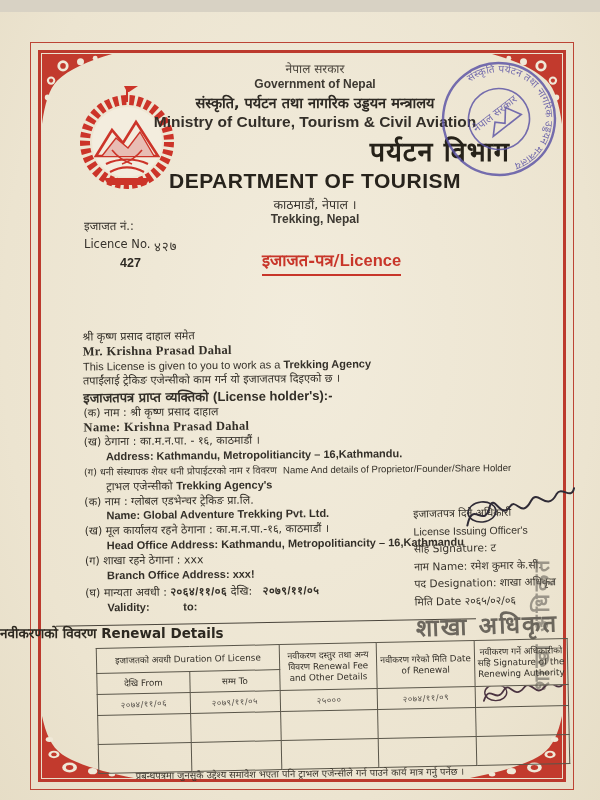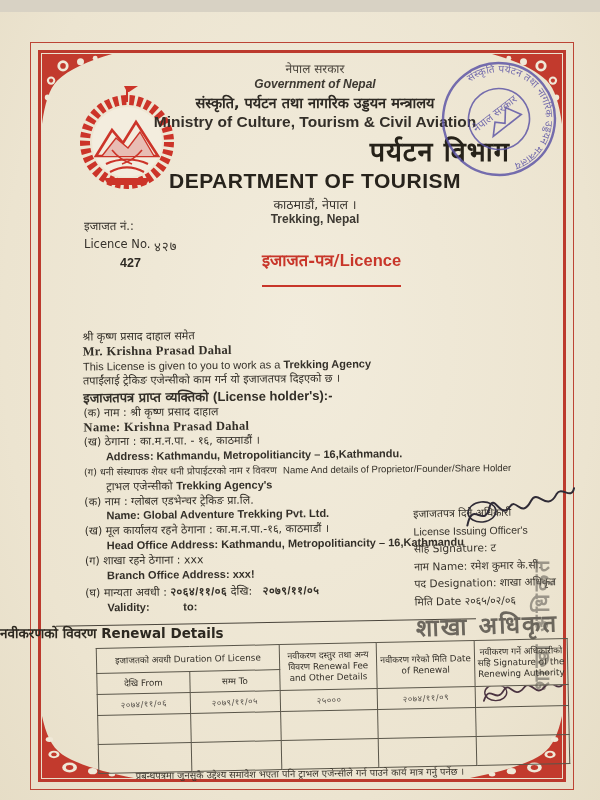--- a/index.html
+++ b/index.html
@@ -18,36 +18,36 @@
   .corner svg{width:100%;height:100%;display:block;}
   .c-tl{top:42px;left:42px;}
   .c-tr{top:42px;right:38px;transform:scaleX(-1);}
   .c-bl{bottom:34px;left:42px;transform:scaleY(-1);width:92px;height:62px;}
   .c-br{bottom:34px;right:38px;transform:scale(-1,-1);width:92px;height:62px;}
   
   .emblem{position:absolute;left:76px;top:70px;width:102px;height:112px;}
   .emblem svg{width:100%;height:100%;}
   .header{position:absolute;left:120px;right:90px;top:50px;text-align:center;line-height:1.25;}
   .h-gov-np{font-size:12px;color:#4a443c;}
-  .h-gov-en{font-size:12px;font-weight:bold;font-family:"Liberation Sans",sans-serif;color:#3c3831;font-style:italic;}
+  .h-gov-en{font-size:12px;font-weight:bold;font-family:"Liberation Sans",sans-serif;color:#3c3831;}
   .h-min-np{font-size:14.5px;font-weight:bold;color:#2e2a24;margin-top:2px;}
   .h-min-en{font-size:15.5px;font-weight:bold;font-family:"Liberation Sans",sans-serif;color:#332f29;}
   .h-dept-np{font-size:27px;font-weight:bold;color:#262219;margin-top:3px;letter-spacing:1px;text-align:right;}
   .h-dept-en{font-size:21px;font-weight:bold;font-family:"Liberation Sans",sans-serif;letter-spacing:.5px;color:#27231c;}
   .h-city-np{font-size:12.5px;margin-top:2px;}
   .h-city-en{font-size:12px;font-weight:bold;font-family:"Liberation Sans",sans-serif;color:#3c3831;}
   
   .blue-stamp{position:absolute;left:438px;top:46px;width:122px;height:122px;opacity:.82;transform:rotate(-38deg);}
   .blue-stamp svg{width:100%;height:100%;}
   
   .licno{position:absolute;left:84px;top:206px;font-size:11.5px;line-height:1.45;}
   .licno .hand-no{font-size:13px;color:#3a362e;display:inline-block;transform:rotate(-4deg) translateY(3px);letter-spacing:1px;}
   .licno .print-no{font-weight:bold;font-family:"Liberation Sans",sans-serif;margin-left:36px;font-size:12.5px;color:#2e2a24;}
   .lic-title{position:absolute;left:262px;top:236px;font-size:16.5px;font-weight:bold;color:#c8362a;
-    border-bottom:2px solid #c8362a;padding-bottom:14px;}
+    border-bottom:2px solid #c8362a;padding-bottom:3px;}
   .lic-title .en{font-family:"Liberation Sans",sans-serif;font-weight:bold;}
   
   .body-block{position:absolute;left:84px;top:316px;width:470px;transform:rotate(-.6deg);}
   .bl{font-size:11px;line-height:13.2px;margin-bottom:1.6px;color:#332f28;white-space:nowrap;}
   .bl .b,.en-b{font-weight:bold;font-family:"Liberation Sans",sans-serif;}
   .ind{padding-left:22px;}
   .serif-b{font-weight:bold;font-family:"Liberation Serif",serif;font-size:12.5px;letter-spacing:.3px;}
   .holder{font-size:13px;font-weight:bold;margin:3px 0 2px 0;}
   .small{font-size:9.6px;}
   .gap{height:3px;}

